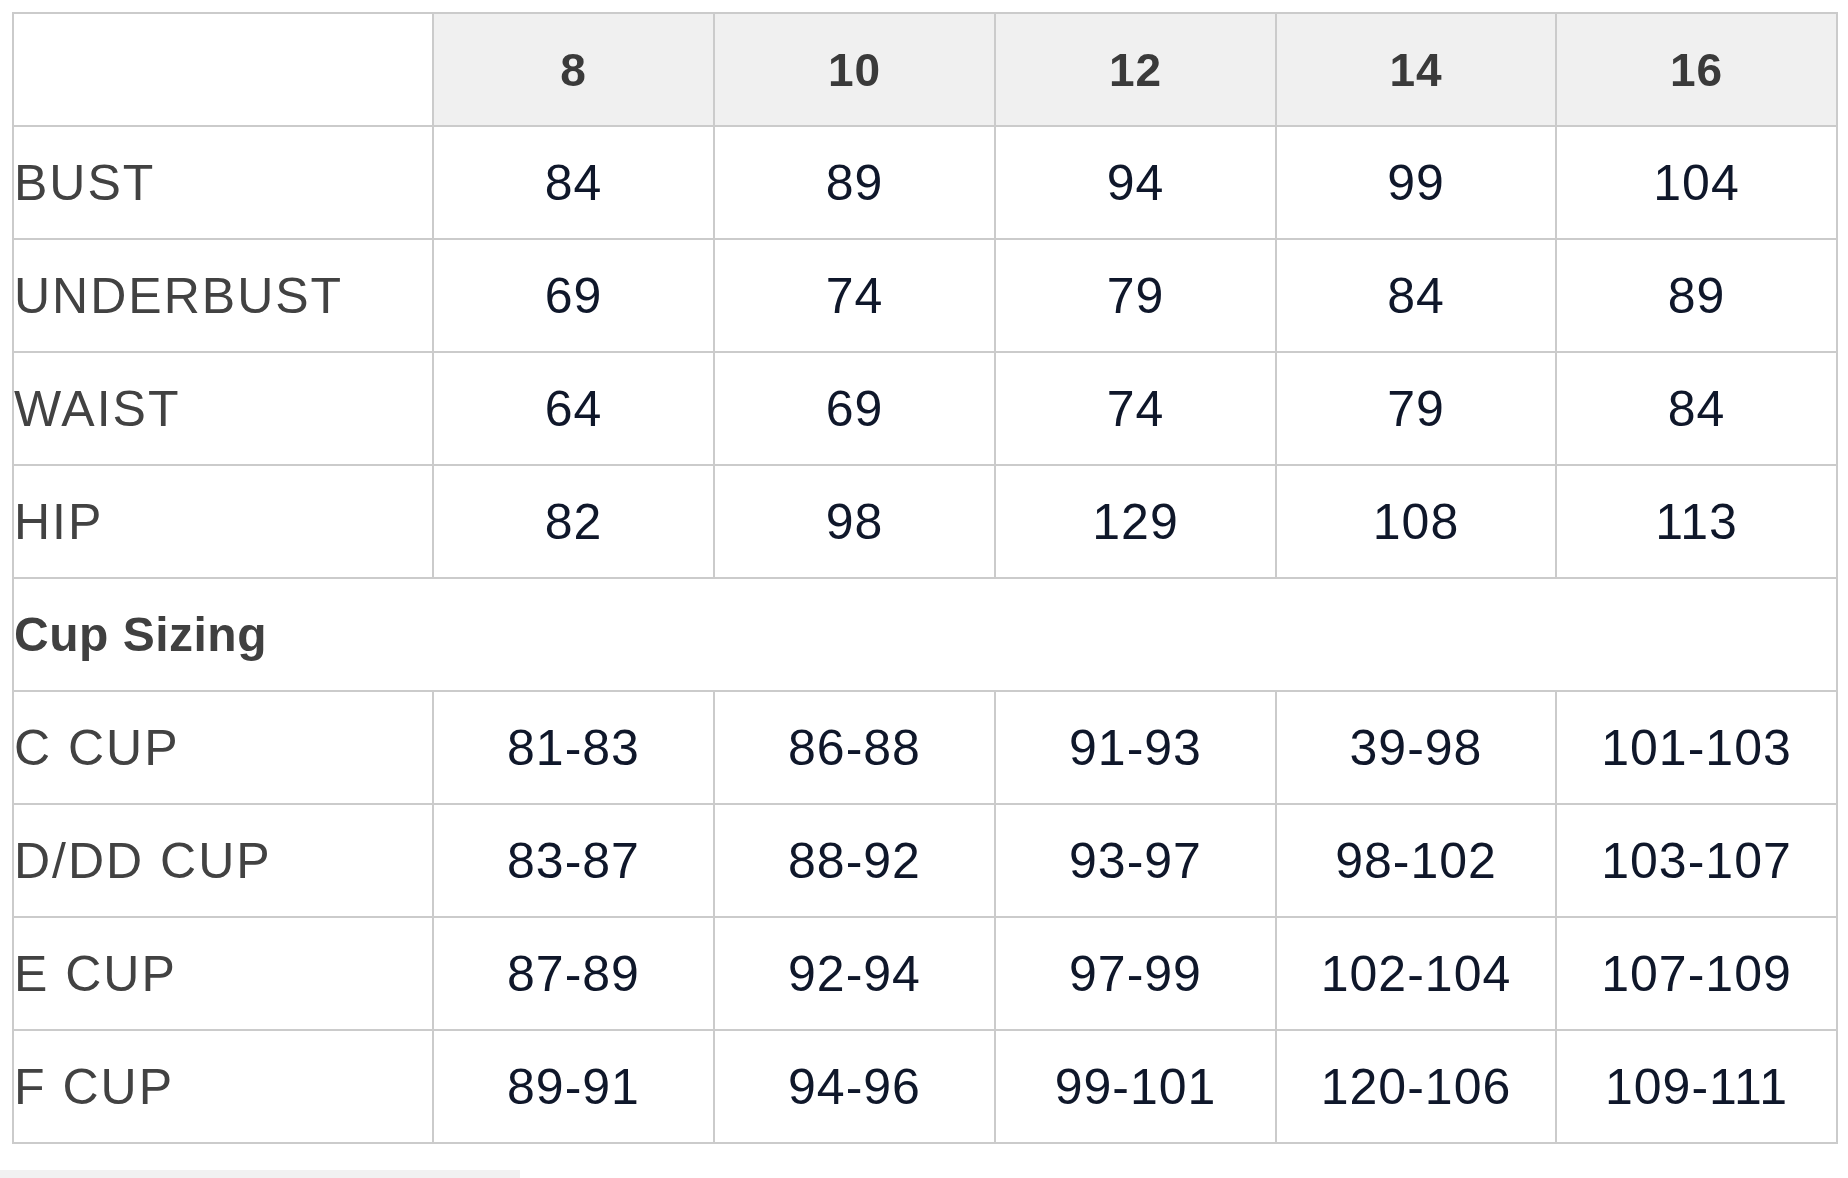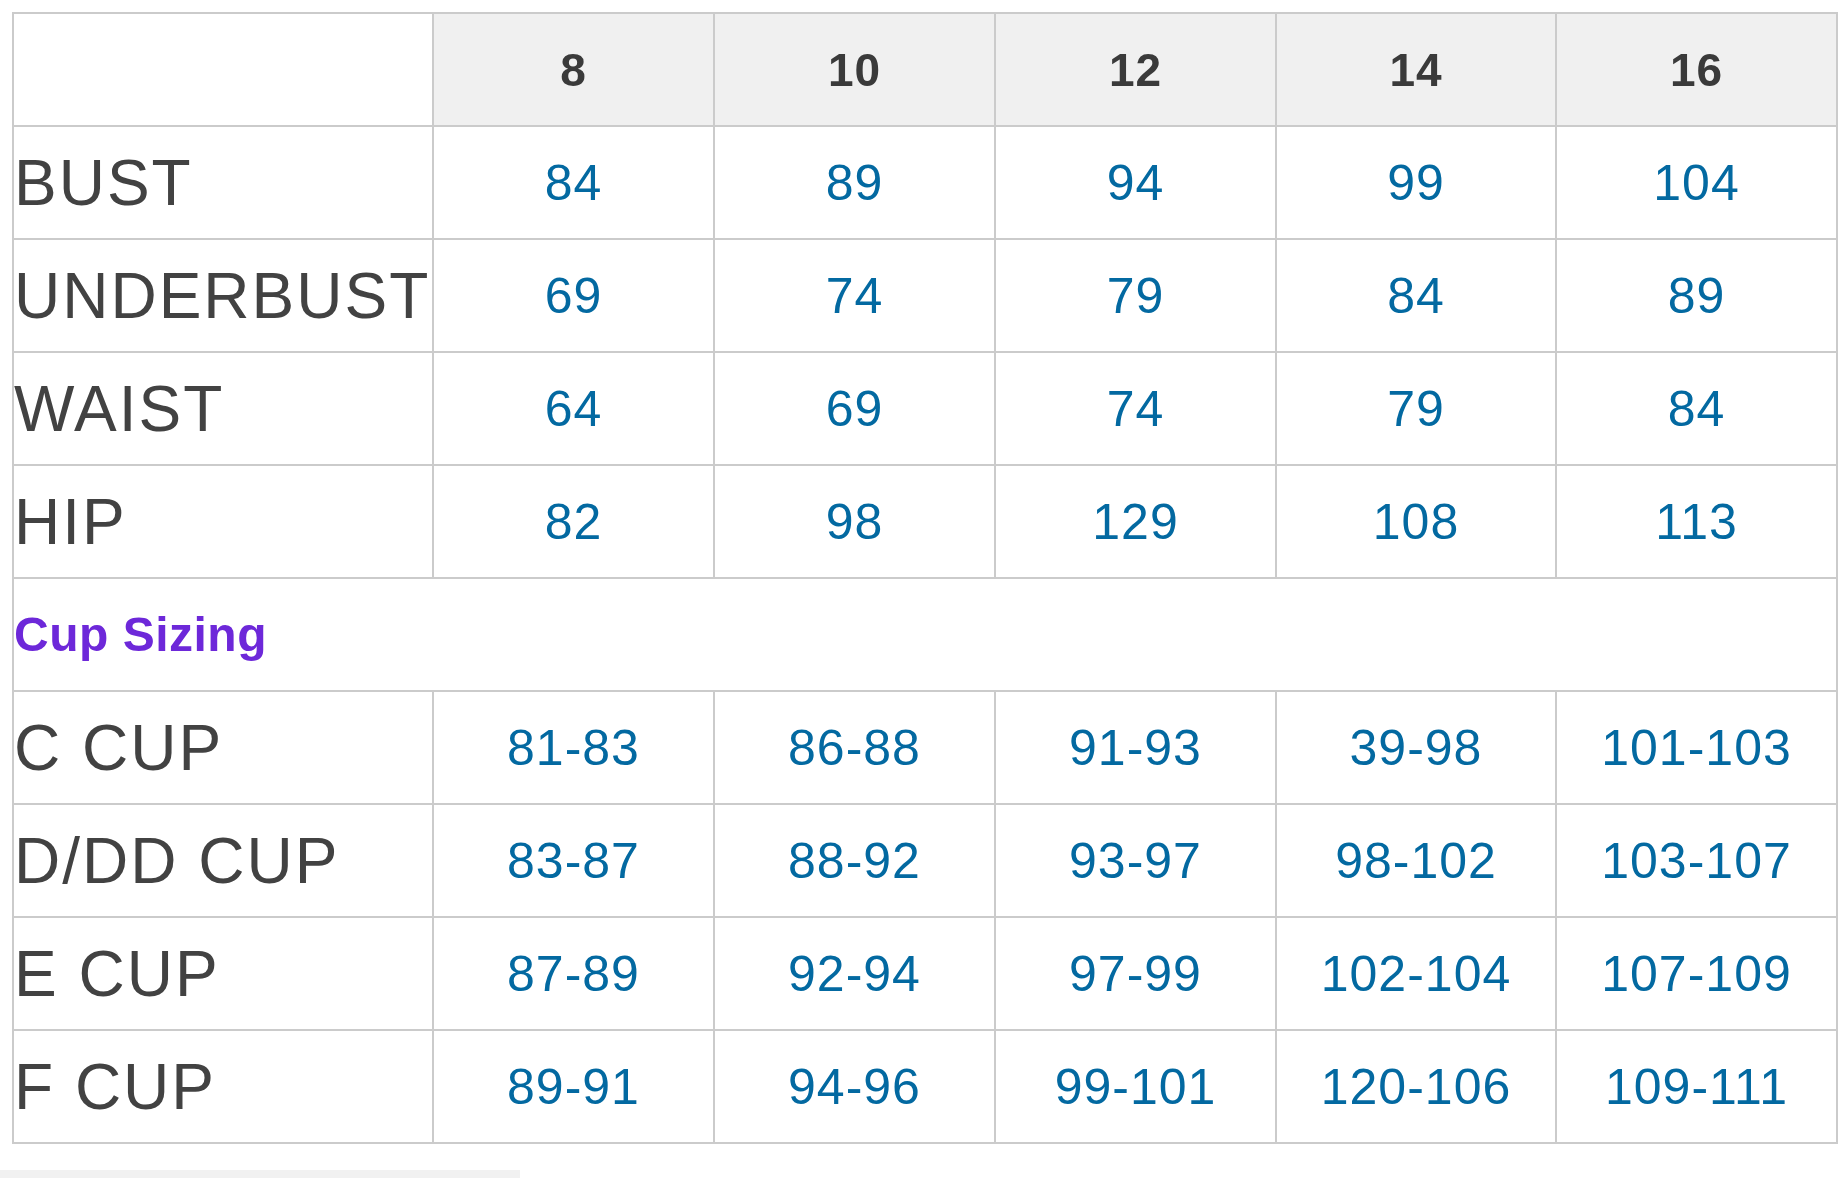--- a/index.html
+++ b/index.html
@@ -43,41 +43,41 @@
     text-align: center;
     letter-spacing: 1px;
   }
   tr.size-header-row th.corner-cell {
     background: #ffffff;
   }
   
   td.row-label-cell {
     text-align: left;
     padding-left: 36px;
-    font-size: 64px;
+    font-size: 50px;
     font-weight: 300;
     letter-spacing: 2px;
     color: #424242;
   }
   
   td.value-cell {
     text-align: center;
     font-size: 50px;
     font-weight: 300;
     letter-spacing: 1px;
-    color: #0369a1;
+    color: #0f172a;
   }
   
   td.section-cell {
     text-align: left;
     padding-left: 36px;
     font-size: 48px;
     font-weight: 700;
     letter-spacing: 0.5px;
-    color: #6d28d9;
+    color: #404040;
   }
   
   .h-scrollbar-track {
     position: absolute;
     left: 0;
     bottom: 0;
     width: 1848px;
     height: 8px;
     background: #ffffff;
   }

